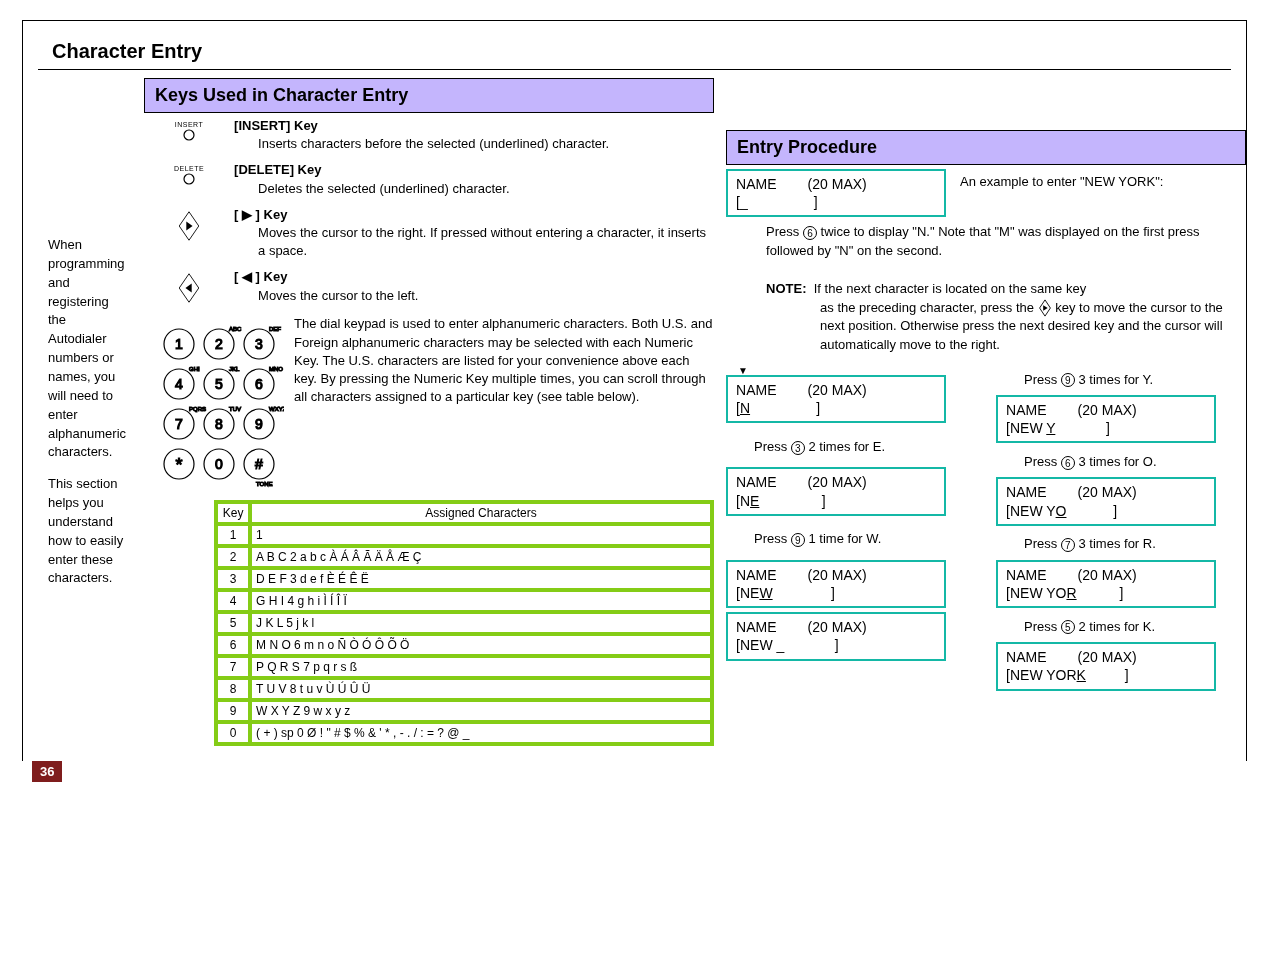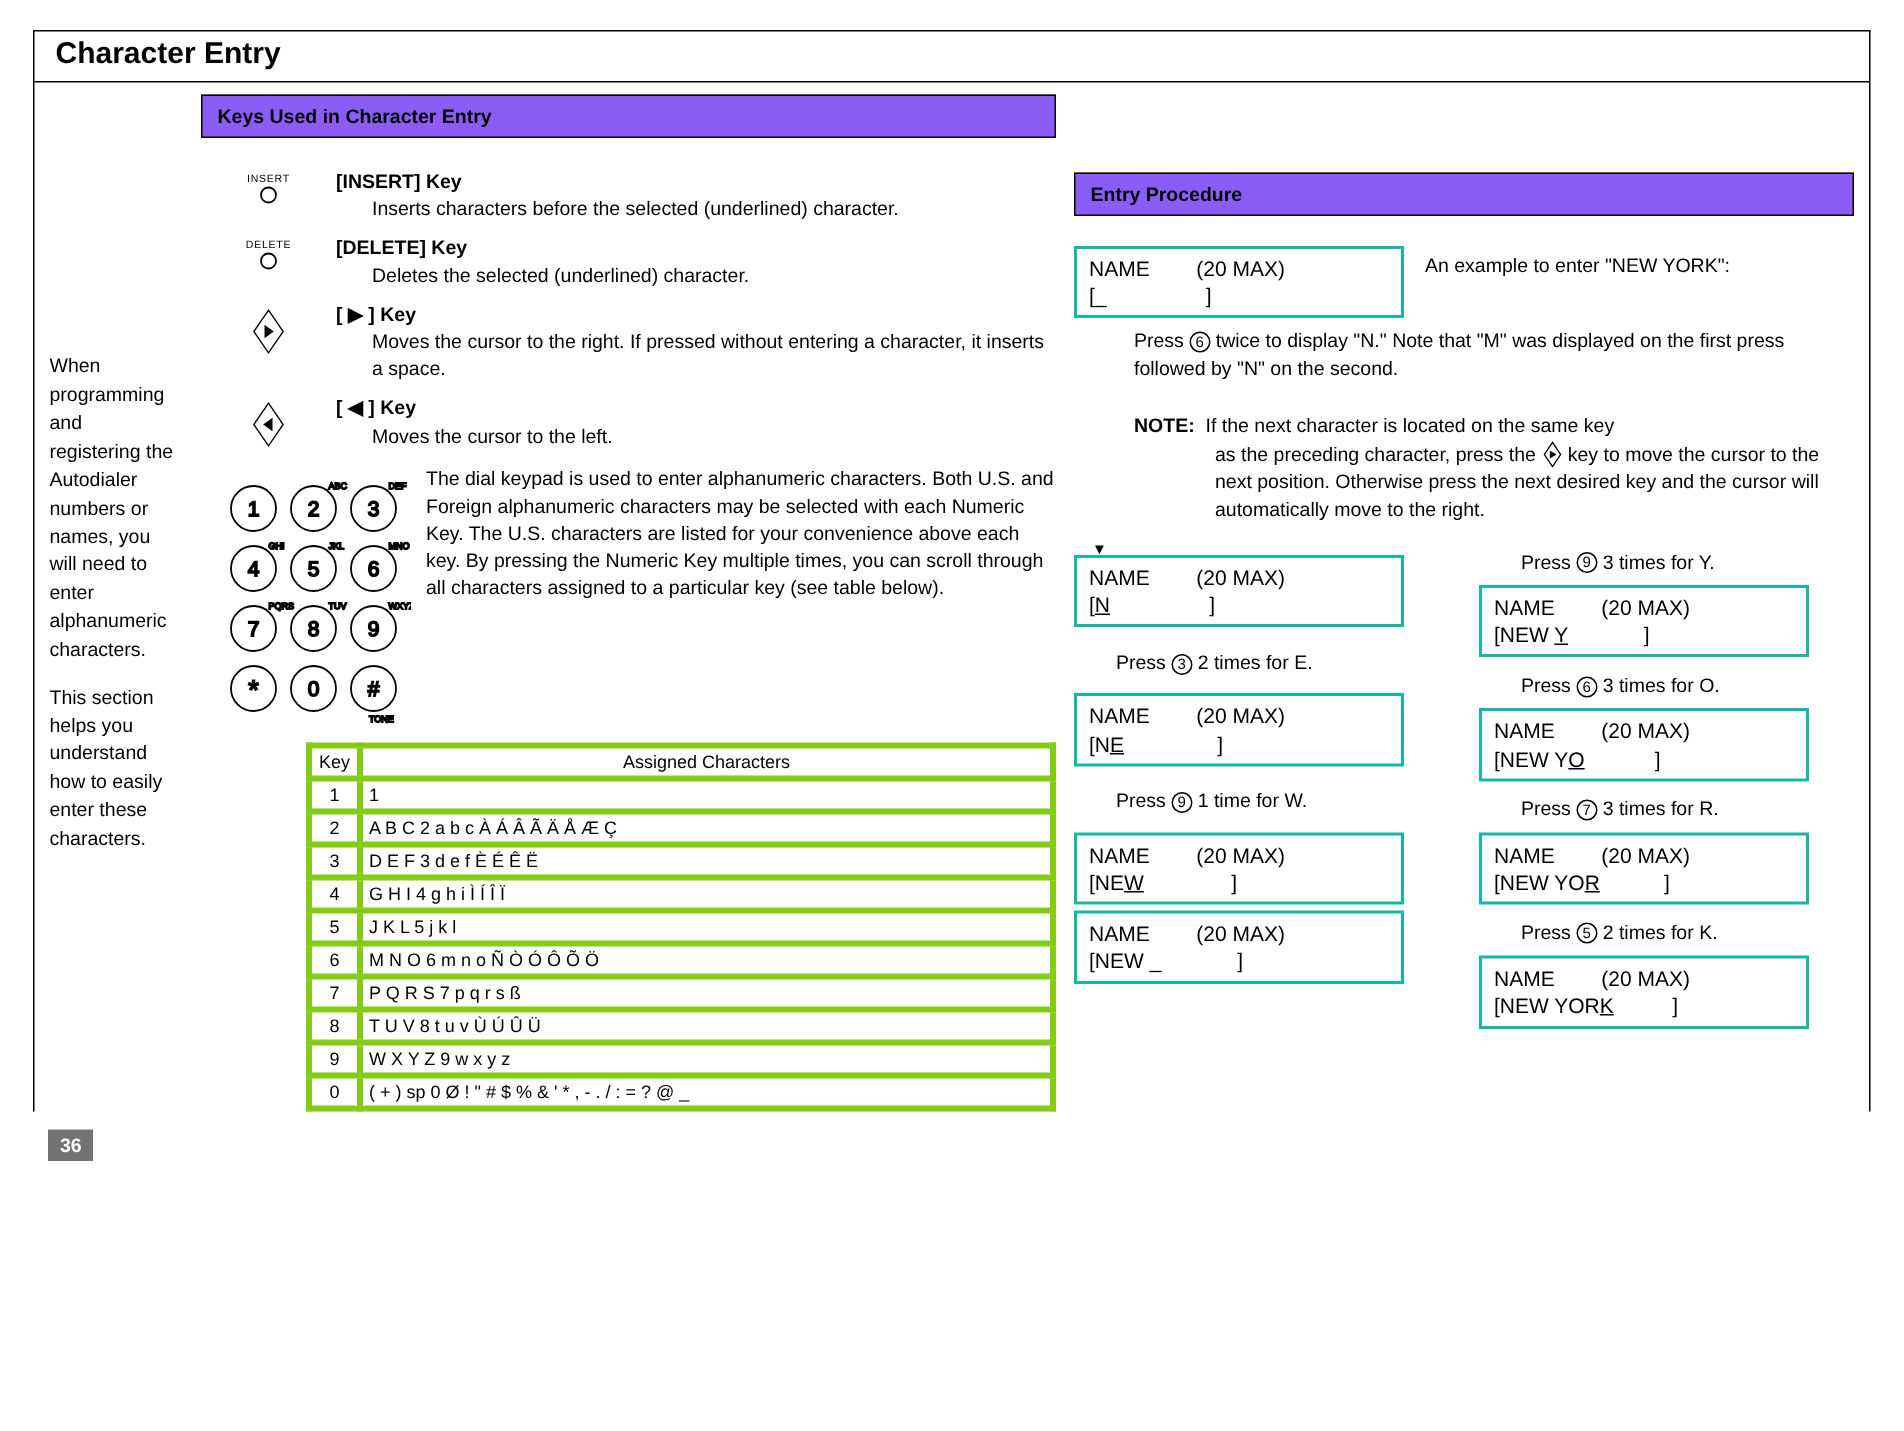--- a/index.html
+++ b/index.html
@@ -7,41 +7,41 @@
     margin: 0;
     padding: 20px 20px 0 20px;
     font-family: Arial, Helvetica, sans-serif;
     font-size: 13px;
     color: #000;
     background: #fff;
     width: 1269px;
   }
   .outer-frame {
     border: 1px solid #000;
-    padding: 0;
+    padding: 15px;
     width: 1225px;
     margin: 0 auto;
     border-bottom: none;
   }
   .section-header {
     border-bottom: 1px solid #000;
     padding: 4px 14px 6px 14px;
   }
   .section-header h1 { margin: 0; font-size: 20px; font-weight: bold; }
   .columns { display: flex; padding: 8px 10px 0 10px; align-items: center; }
   .col-left { width: 255px; padding-right: 14px; font-size: 13px; line-height: 1.45; }
   .col-mid { flex: 1; padding: 0 4px; }
   .col-right { width: 570px; padding-left: 8px; }
   .sub-panel-title {
     border: 1px solid #000;
     padding: 6px 10px;
     font-weight: bold;
-    font-size: 13px;
-    margin-bottom: 20px;
-    background: #8b5cf6;
+    font-size: 18px;
+    margin-bottom: 4px;
+    background: #c4b5fd;
   }
   .key-row { display: flex; margin-bottom: 8px; align-items: flex-start; }
   .key-icon { width: 90px; min-width: 90px; text-align: center; padding-top: 4px; }
   .key-icon .label-tiny { font-size: 7px; letter-spacing: 0.5px; }
   .key-desc { flex: 1; font-size: 13px; line-height: 1.4; }
   .key-desc .key-name { font-weight: bold; }
   .key-desc .indent { padding-left: 24px; display: block; }
   .arrow-key-svg { width: 26px; height: 32px; }
   .keypad-svg { width: 130px; }
   .char-table {
@@ -79,23 +79,23 @@
   .flow-right { width: 250px; margin-left: 20px; }
   .flow-item { margin-bottom: 4px; }
   .flow-item .lcd { width: 220px; }
   .step-text { font-size: 13px; padding: 6px 0 6px 28px; line-height: 1.3; min-height: 40px; display: flex; align-items: center; }
   .step-text-r { font-size: 13px; padding: 6px 0 6px 28px; line-height: 1.3; min-height: 30px; display: flex; align-items: center; }
   .circ { display: inline-block; border: 1px solid #000; border-radius: 50%; width: 14px; height: 14px; line-height: 13px; text-align: center; font-size: 10px; vertical-align: middle; }
   svg.inline-right-key { vertical-align: middle; width: 14px; height: 18px; display: inline-block; }
   .arrow-down { text-align: left; padding-left: 12px; font-size: 14px; line-height: 0.6; height: 10px; position: relative; }
   .arrow-down::after { content: "▼"; font-size: 10px; color: #000; }
   .pgnum {
-    background: #737373; color: #fff; padding: 3px 8px;
+    background: #7f1d1d; color: #fff; padding: 3px 8px;
     font-weight: bold; font-size: 13px; display: inline-block;
-    margin-top: 12px; margin-left: 12px;
+    margin-top: 0; margin-left: 12px;
   }
   u { text-decoration: underline; }
 </style>
 </head>
 <body>
 
 
 
 <div class="outer-frame">
   <div class="section-header">

